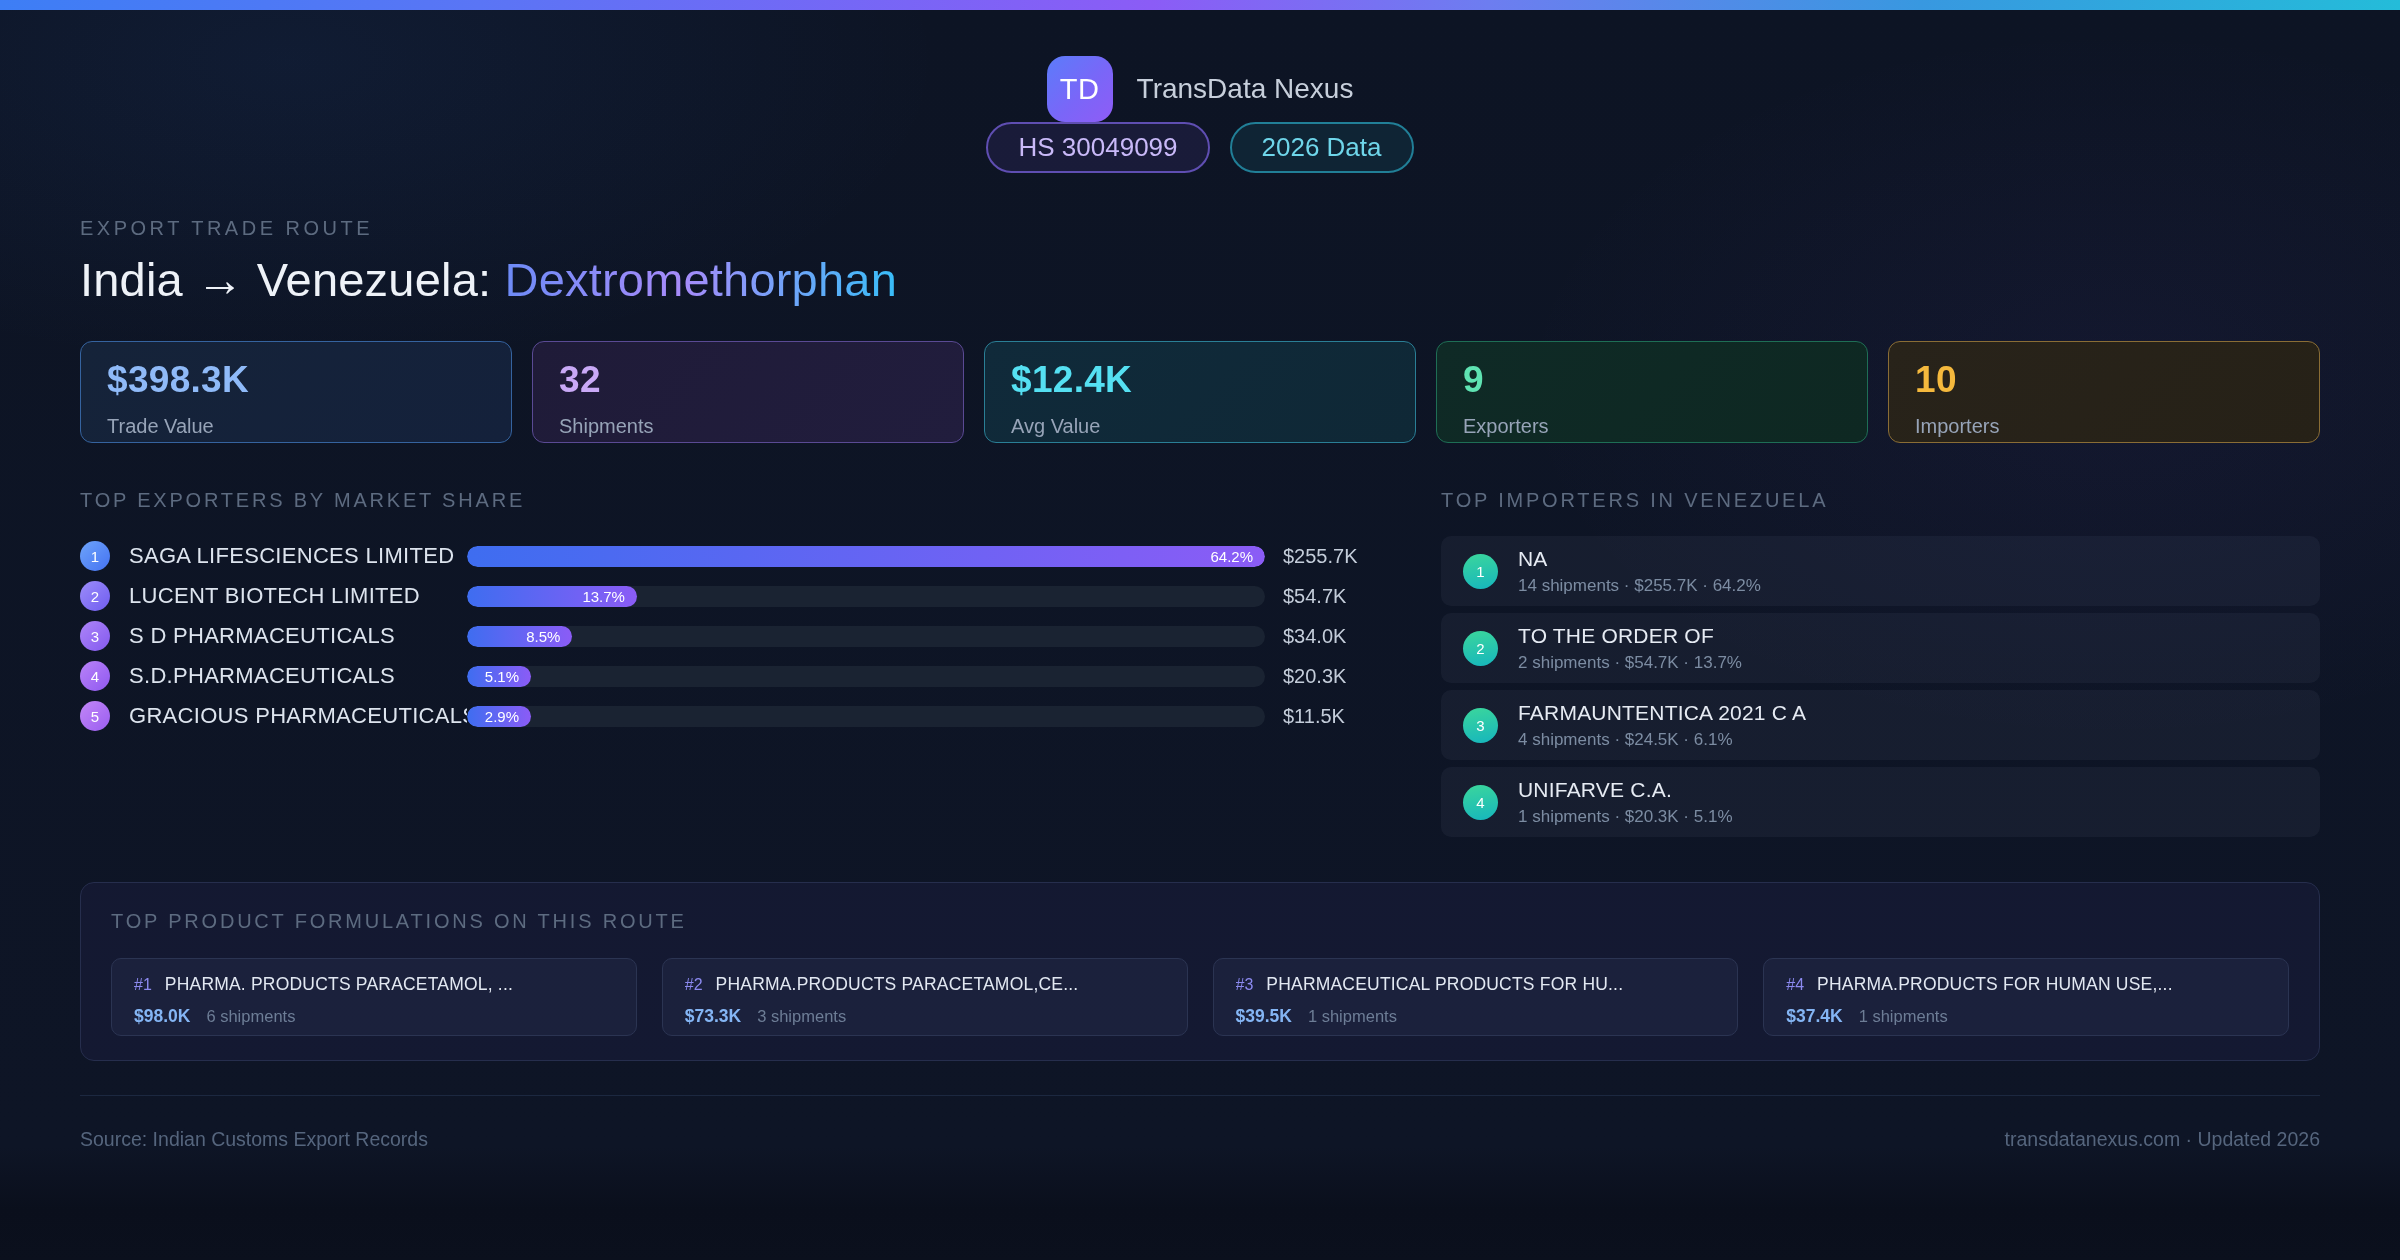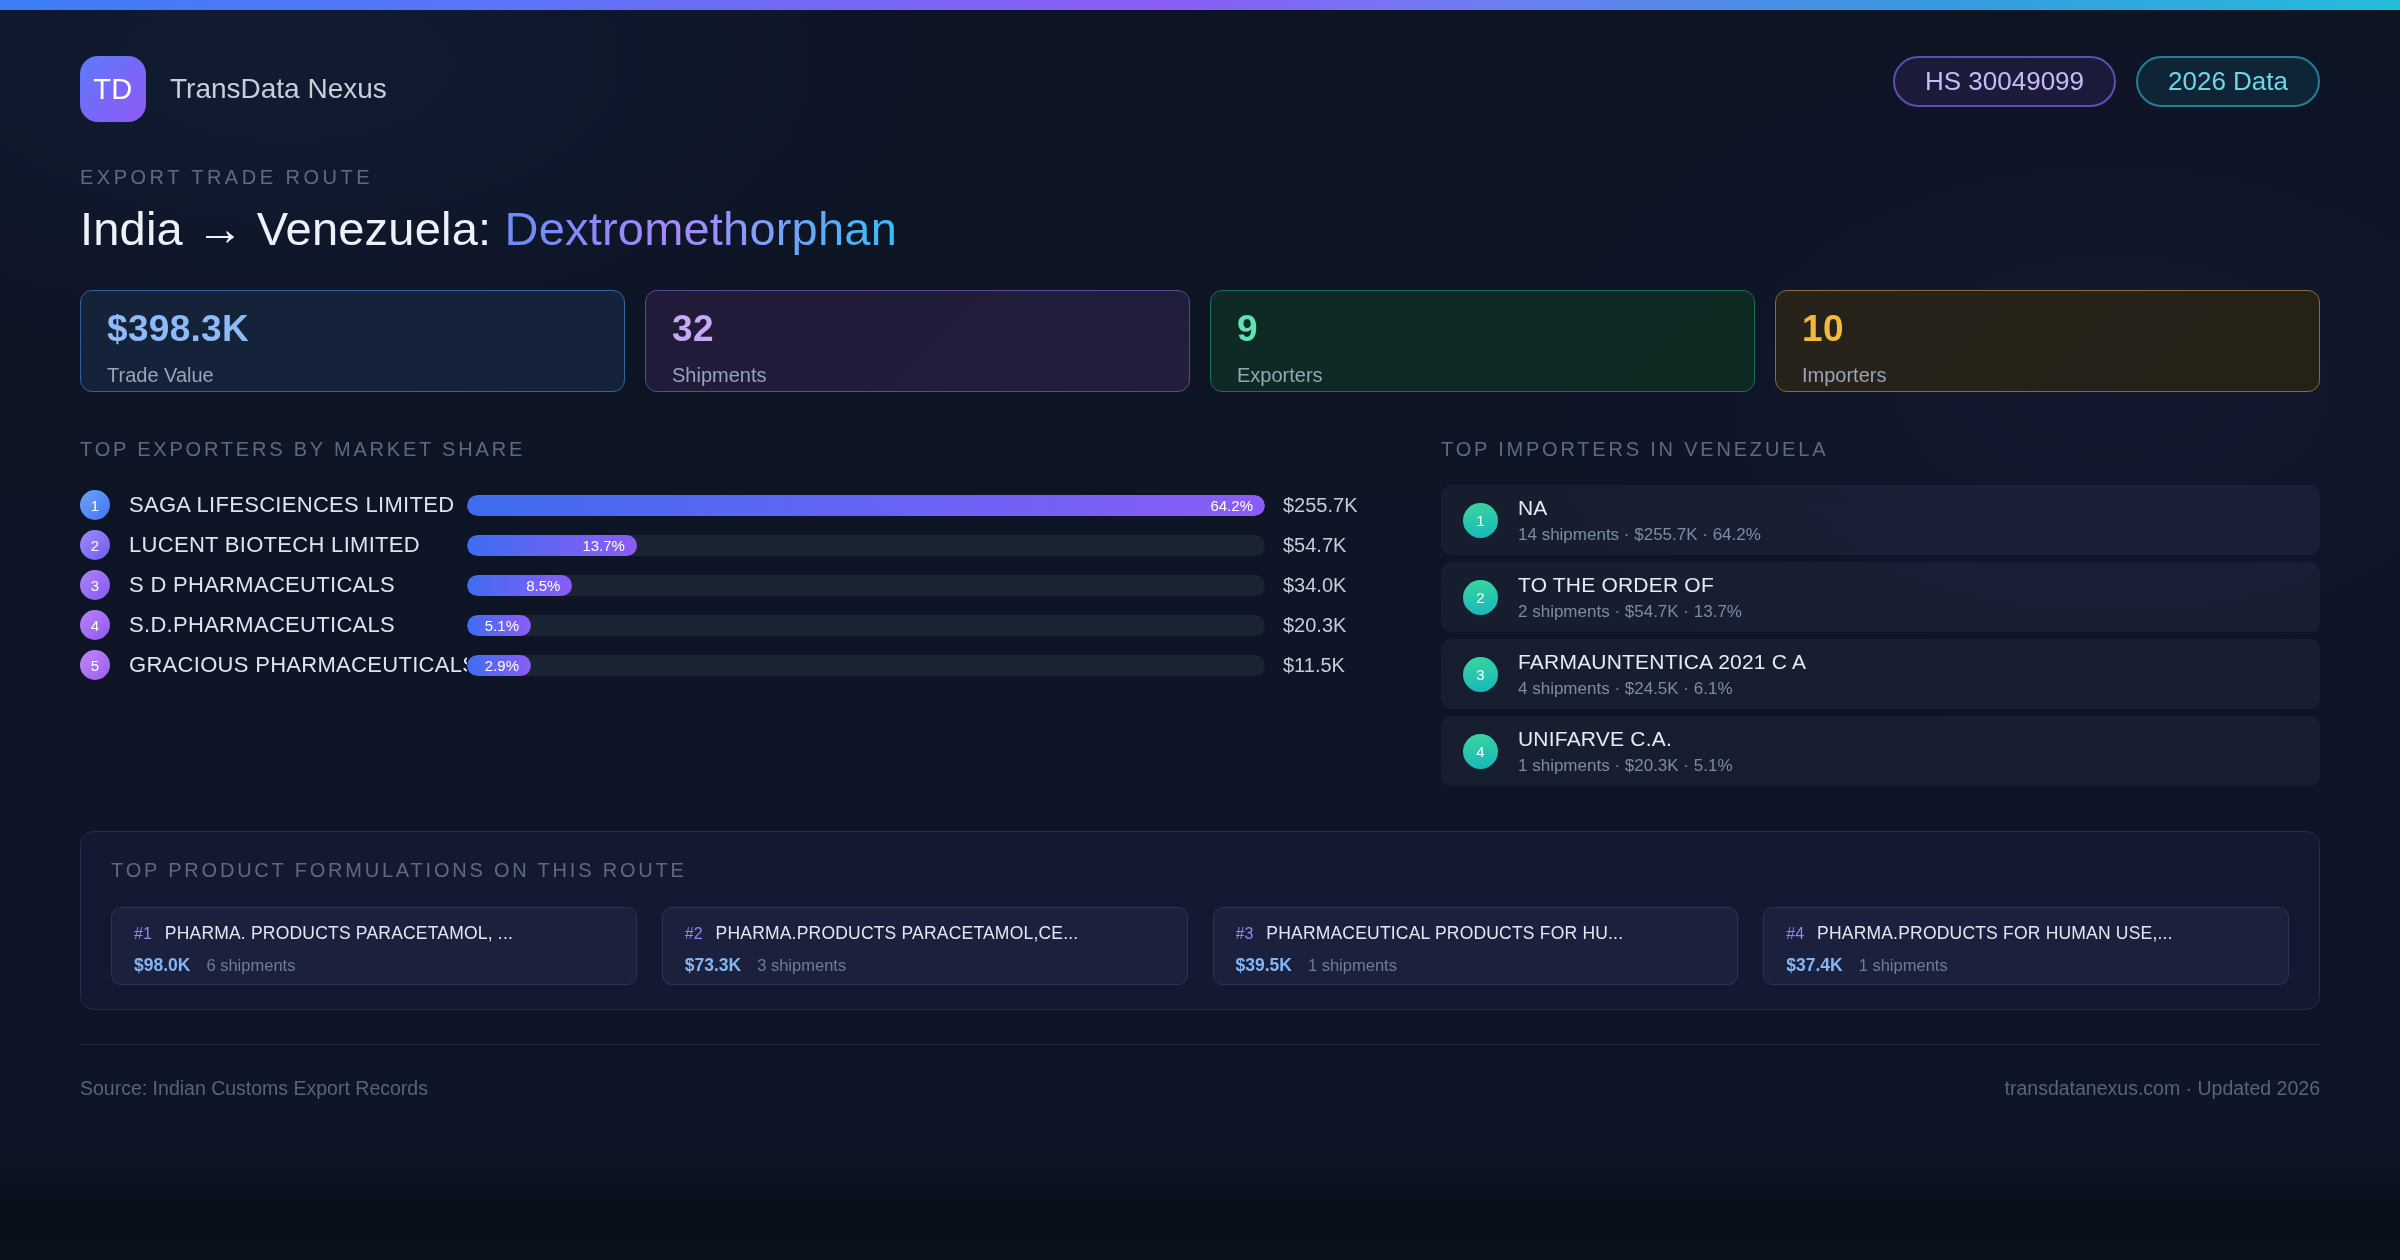--- a/index.html
+++ b/index.html
@@ -15,21 +15,21 @@
   }
   .page {
     width: 100%; height: 1250px;
     padding: 0 80px;
     background:
       radial-gradient(1100px 520px at 12% 4%, rgba(59,130,246,0.07), transparent 60%),
       radial-gradient(1000px 600px at 88% 30%, rgba(139,92,246,0.05), transparent 60%);
   }
 
   
-  .header { display: flex; align-items: flex-start; justify-content: space-between; padding-top: 46px; }
+  .header { display: flex; align-items: center; justify-content: space-between; padding-top: 46px; flex-direction: column; }
   .brand { display: flex; align-items: center; gap: 24px; }
   .logo {
     width: 66px; height: 66px; border-radius: 18px;
     background: linear-gradient(135deg, #5b7cfa 0%, #7a66f8 55%, #8f5cf6 100%);
     display: flex; align-items: center; justify-content: center;
     font-size: 29px; font-weight: 500; color: #ffffff; letter-spacing: 0.5px;
   }
   .brand-name { font-size: 28px; color: #c7cfdb; font-weight: 400; }
   .badges { display: flex; gap: 20px; }
   .pill {
@@ -168,20 +168,24 @@
 
   <div class="stats">
     <div class="stat-card stat-blue">
       <div class="stat-value">$398.3K</div>
       <div class="stat-label">Trade Value</div>
     </div>
     <div class="stat-card stat-purple">
       <div class="stat-value">32</div>
       <div class="stat-label">Shipments</div>
     </div>
+    <div class="stat-card stat-teal">
+      <div class="stat-value">$12.4K</div>
+      <div class="stat-label">Avg Value</div>
+    </div>
     <div class="stat-card stat-green">
       <div class="stat-value">9</div>
       <div class="stat-label">Exporters</div>
     </div>
     <div class="stat-card stat-amber">
       <div class="stat-value">10</div>
       <div class="stat-label">Importers</div>
     </div>
   </div>
 

